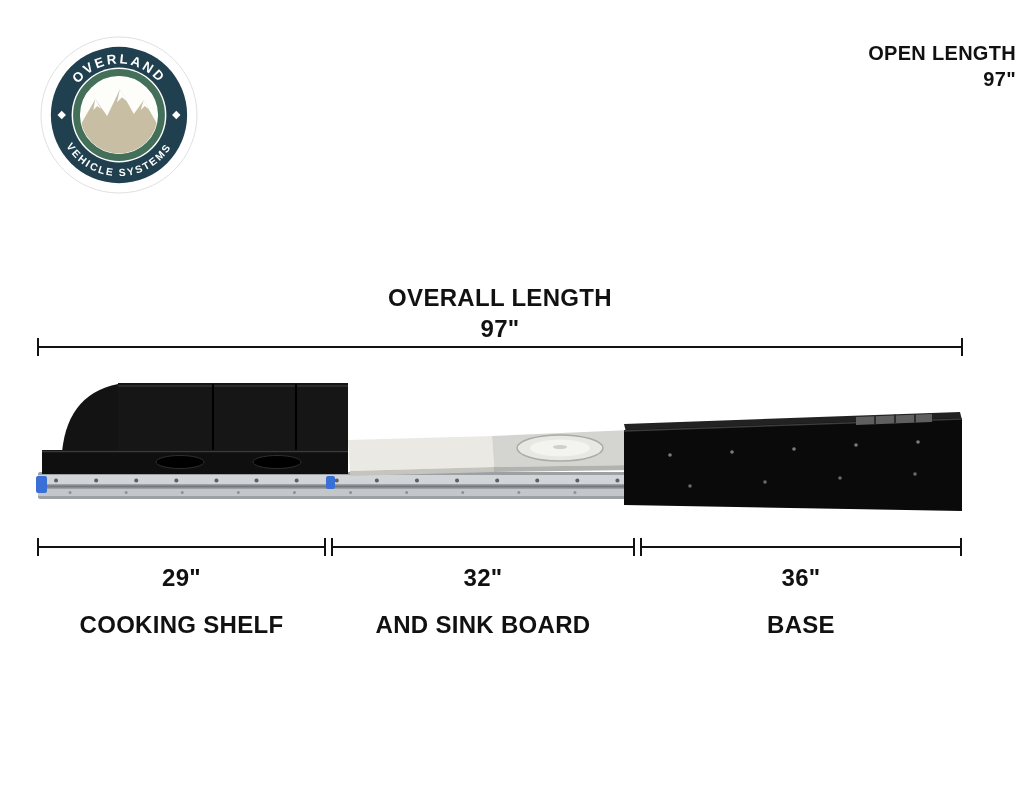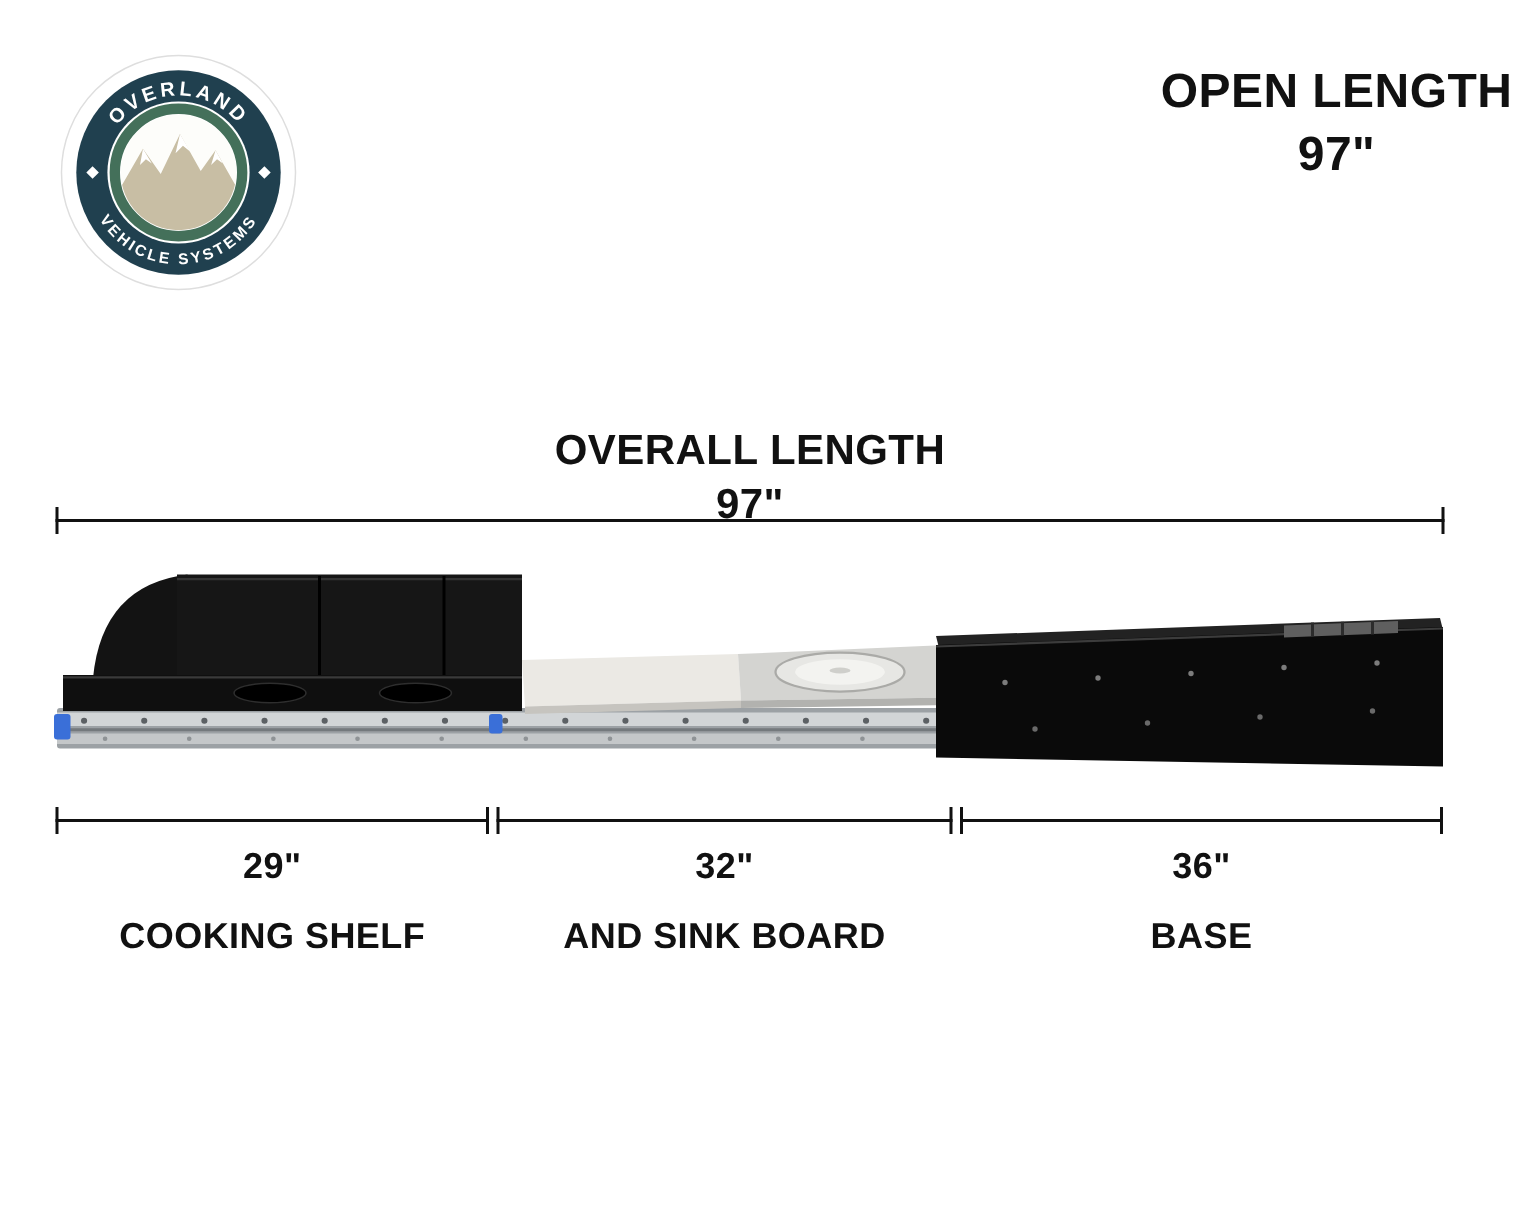--- a/index.html
+++ b/index.html
@@ -4,26 +4,26 @@
 <style>
   html,body { margin:0; padding:0; background:#ffffff; }
   .page {
     position:relative; width:1024px; height:810px; background:#ffffff;
     font-family:"Liberation Sans","DejaVu Sans",sans-serif; color:#111111;
     overflow:hidden;
   }
   .logo { position:absolute; left:40px; top:36px; width:158px; height:158px; }
 
   .open-length {
-    position:absolute; left:766px; top:40px; width:250px; text-align:center;
-    font-weight:700; font-size:32px; line-height:1.3; letter-spacing:0.3px;
+    position:absolute; left:766px; top:40px; width:250px; text-align:right;
+    font-weight:700; font-size:20px; line-height:1.3; letter-spacing:0.3px;
   }
   .overall-caption {
     position:absolute; left:37px; top:282px; width:926px; text-align:center;
-    font-weight:700; font-size:28px; line-height:1.3; letter-spacing:0.3px;
+    font-weight:700; font-size:24px; line-height:1.3; letter-spacing:0.3px;
   }
 
   .dim-line { position:relative; height:2px; background:#111111; }
   .tick { position:absolute; top:-8px; width:2px; height:18px; background:#111111; }
   .tick.left { left:0; }
   .tick.right { right:0; }
 
   .overall-line { position:absolute; left:37px; top:346px; width:926px; }
 
   .product { position:absolute; left:30px; top:370px; width:940px; height:160px; }

